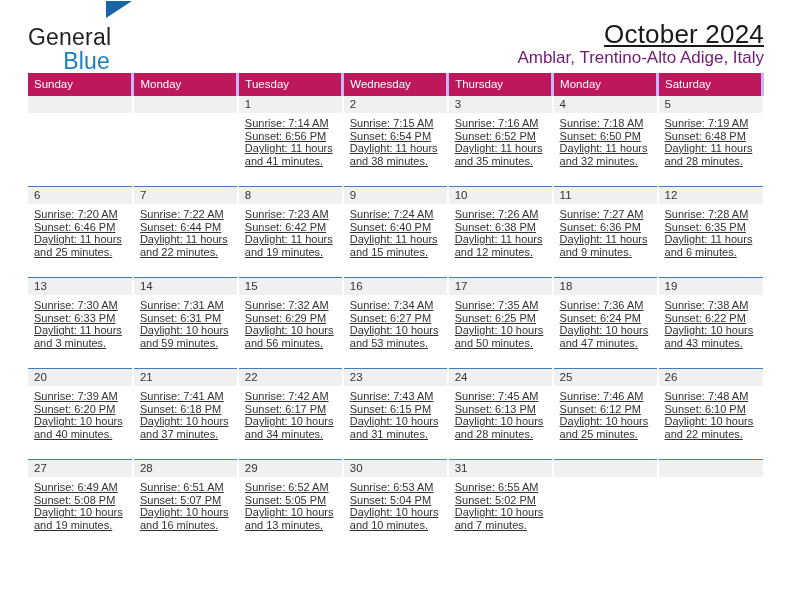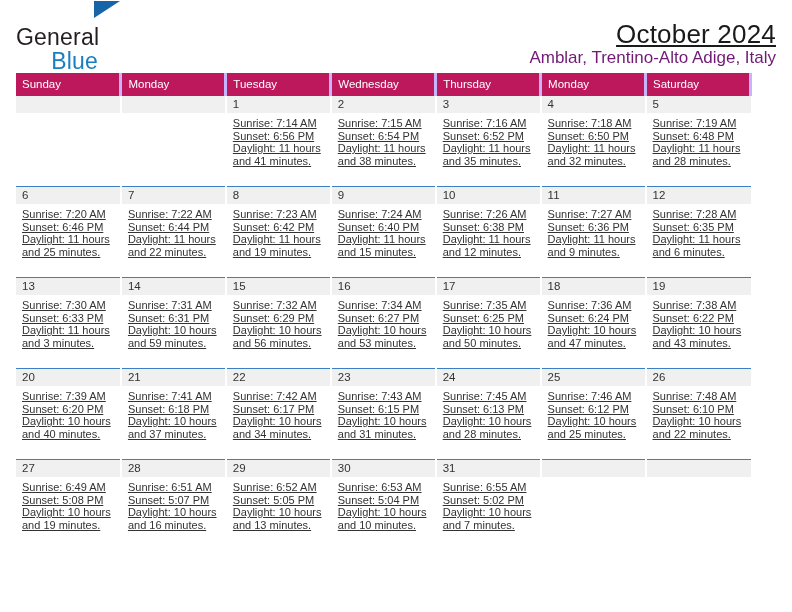--- a/index.html
+++ b/index.html
@@ -12,21 +12,21 @@
     height: 612px;
     font-family: "Liberation Sans", sans-serif;
     color: #222222;
     overflow: hidden;
   }
   .page {
     position: relative;
     width: 792px;
     height: 612px;
     box-sizing: border-box;
-    padding: 0 16px;
+    padding: 0 28px;
   }
 
   
   .header {
     position: relative;
     height: 73px;
     display: flex;
     align-items: flex-start;
     justify-content: space-between;
   }

